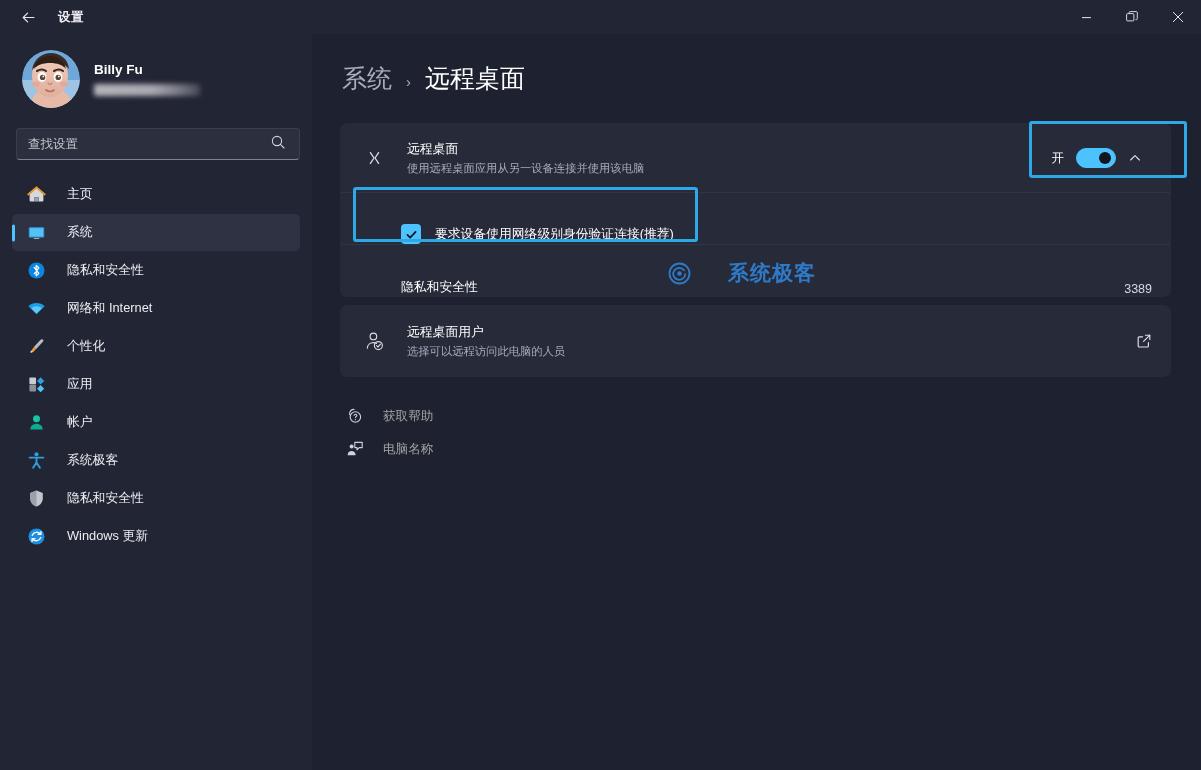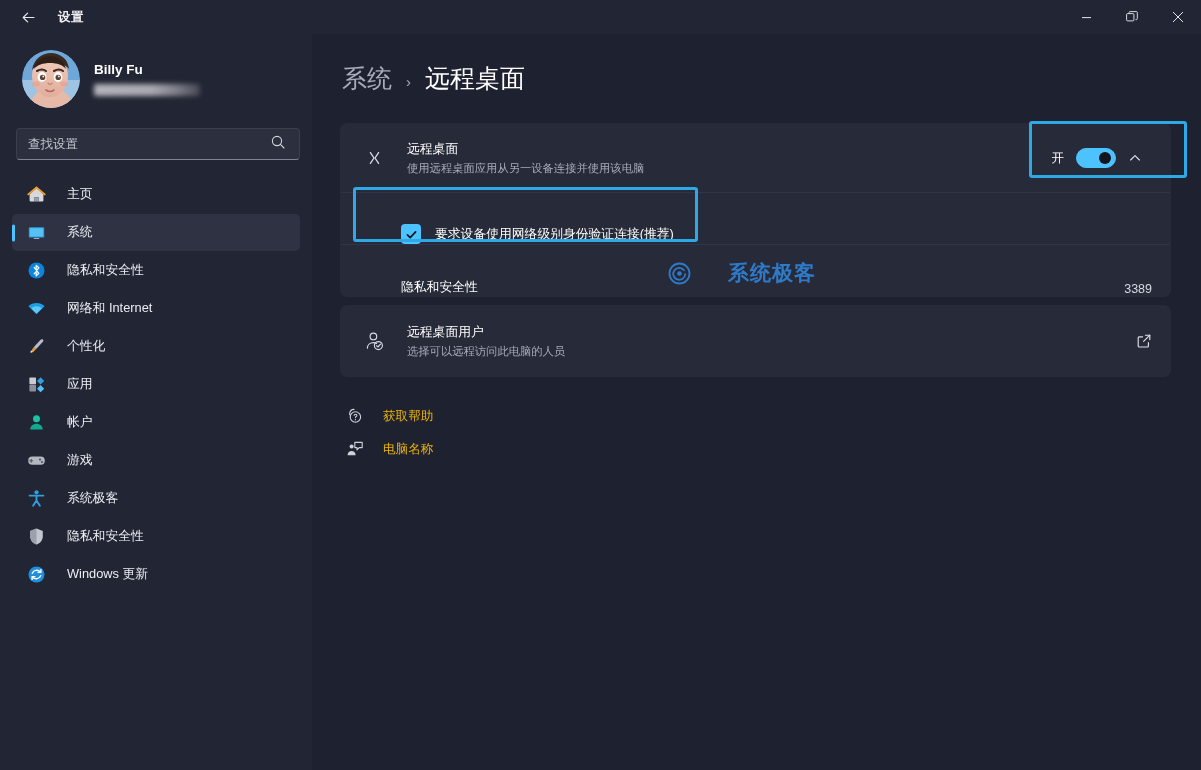--- a/index.html
+++ b/index.html
@@ -132,21 +132,21 @@
   .checkbox {
     width: 20px; height: 20px; border-radius: 4px; background: #4cc2ff;
     display: flex; align-items: center; justify-content: center; flex: 0 0 20px;
   }
   .check-label { font-size: 12.8px; color: #ffffff; }
 
   
   .links { margin-top: 30px; display: flex; flex-direction: column; gap: 15px; padding-left: 6px; }
   .link-row { display: flex; align-items: center; gap: 19px; }
   .link-icon { width: 18px; height: 18px; flex: 0 0 18px; display: flex; align-items: center; justify-content: center; color: #cfd2da; }
-  .link-text { font-size: 12.6px; color: #eab308; }
+  .link-text { font-size: 12.6px; color: #a3a3a3; }
 
   
   .watermark {
     position: absolute; left: 356px; top: 225px; display: flex; align-items: center; gap: 4px;
     opacity: .95; pointer-events: none;
   }
   .wm-text {
     font-size: 21px; font-weight: 700; color: #2f7fd0;
     font-family: "DejaVu Sans", sans-serif; letter-spacing: 1px; margin-left: 33px;
   }
@@ -308,31 +308,20 @@
           <span class="nav-icon">
             <svg width="19" height="19" viewBox="0 0 19 19" fill="none">
               <circle cx="9.5" cy="5.8" r="3.5" fill="#19c4a5"></circle>
               <path d="M3.3 16.4c0-3.4 2.8-5.6 6.2-5.6s6.2 2.2 6.2 5.6z" fill="#0eab90"></path>
             </svg>
           </span>
           <span>帐户</span>
         </div>
 
 
-        <div class="nav-item">
-          <span class="nav-icon">
-            <svg width="19" height="19" viewBox="0 0 19 19" fill="none">
-              <rect x="1.2" y="5.6" width="16.6" height="8.2" rx="4.1" fill="#b3b7c0"></rect>
-              <path d="M4.2 8.2v3M2.7 9.7h3" stroke="#50545e" stroke-width="1.1" stroke-linecap="round"></path>
-              <circle cx="13" cy="8.6" r="1.1" fill="#50545e"></circle>
-              <circle cx="15" cy="11" r="1.1" fill="#50545e"></circle>
-            </svg>
-          </span>
-          <span>游戏</span>
-        </div>
 
         <div class="nav-item">
           <span class="nav-icon">
             <svg width="19" height="19" viewBox="0 0 19 19" fill="none">
               <circle cx="9.5" cy="3.3" r="2.1" fill="#2f9fe0"></circle>
               <path d="M2.6 6.6h13.8M9.5 6.6v5M9.5 11.6l-3.4 5.2M9.5 11.6l3.4 5.2" stroke="#2f9fe0" stroke-width="1.9" stroke-linecap="round"></path>
             </svg>
           </span>
           <span>系统极客</span>
         </div>

